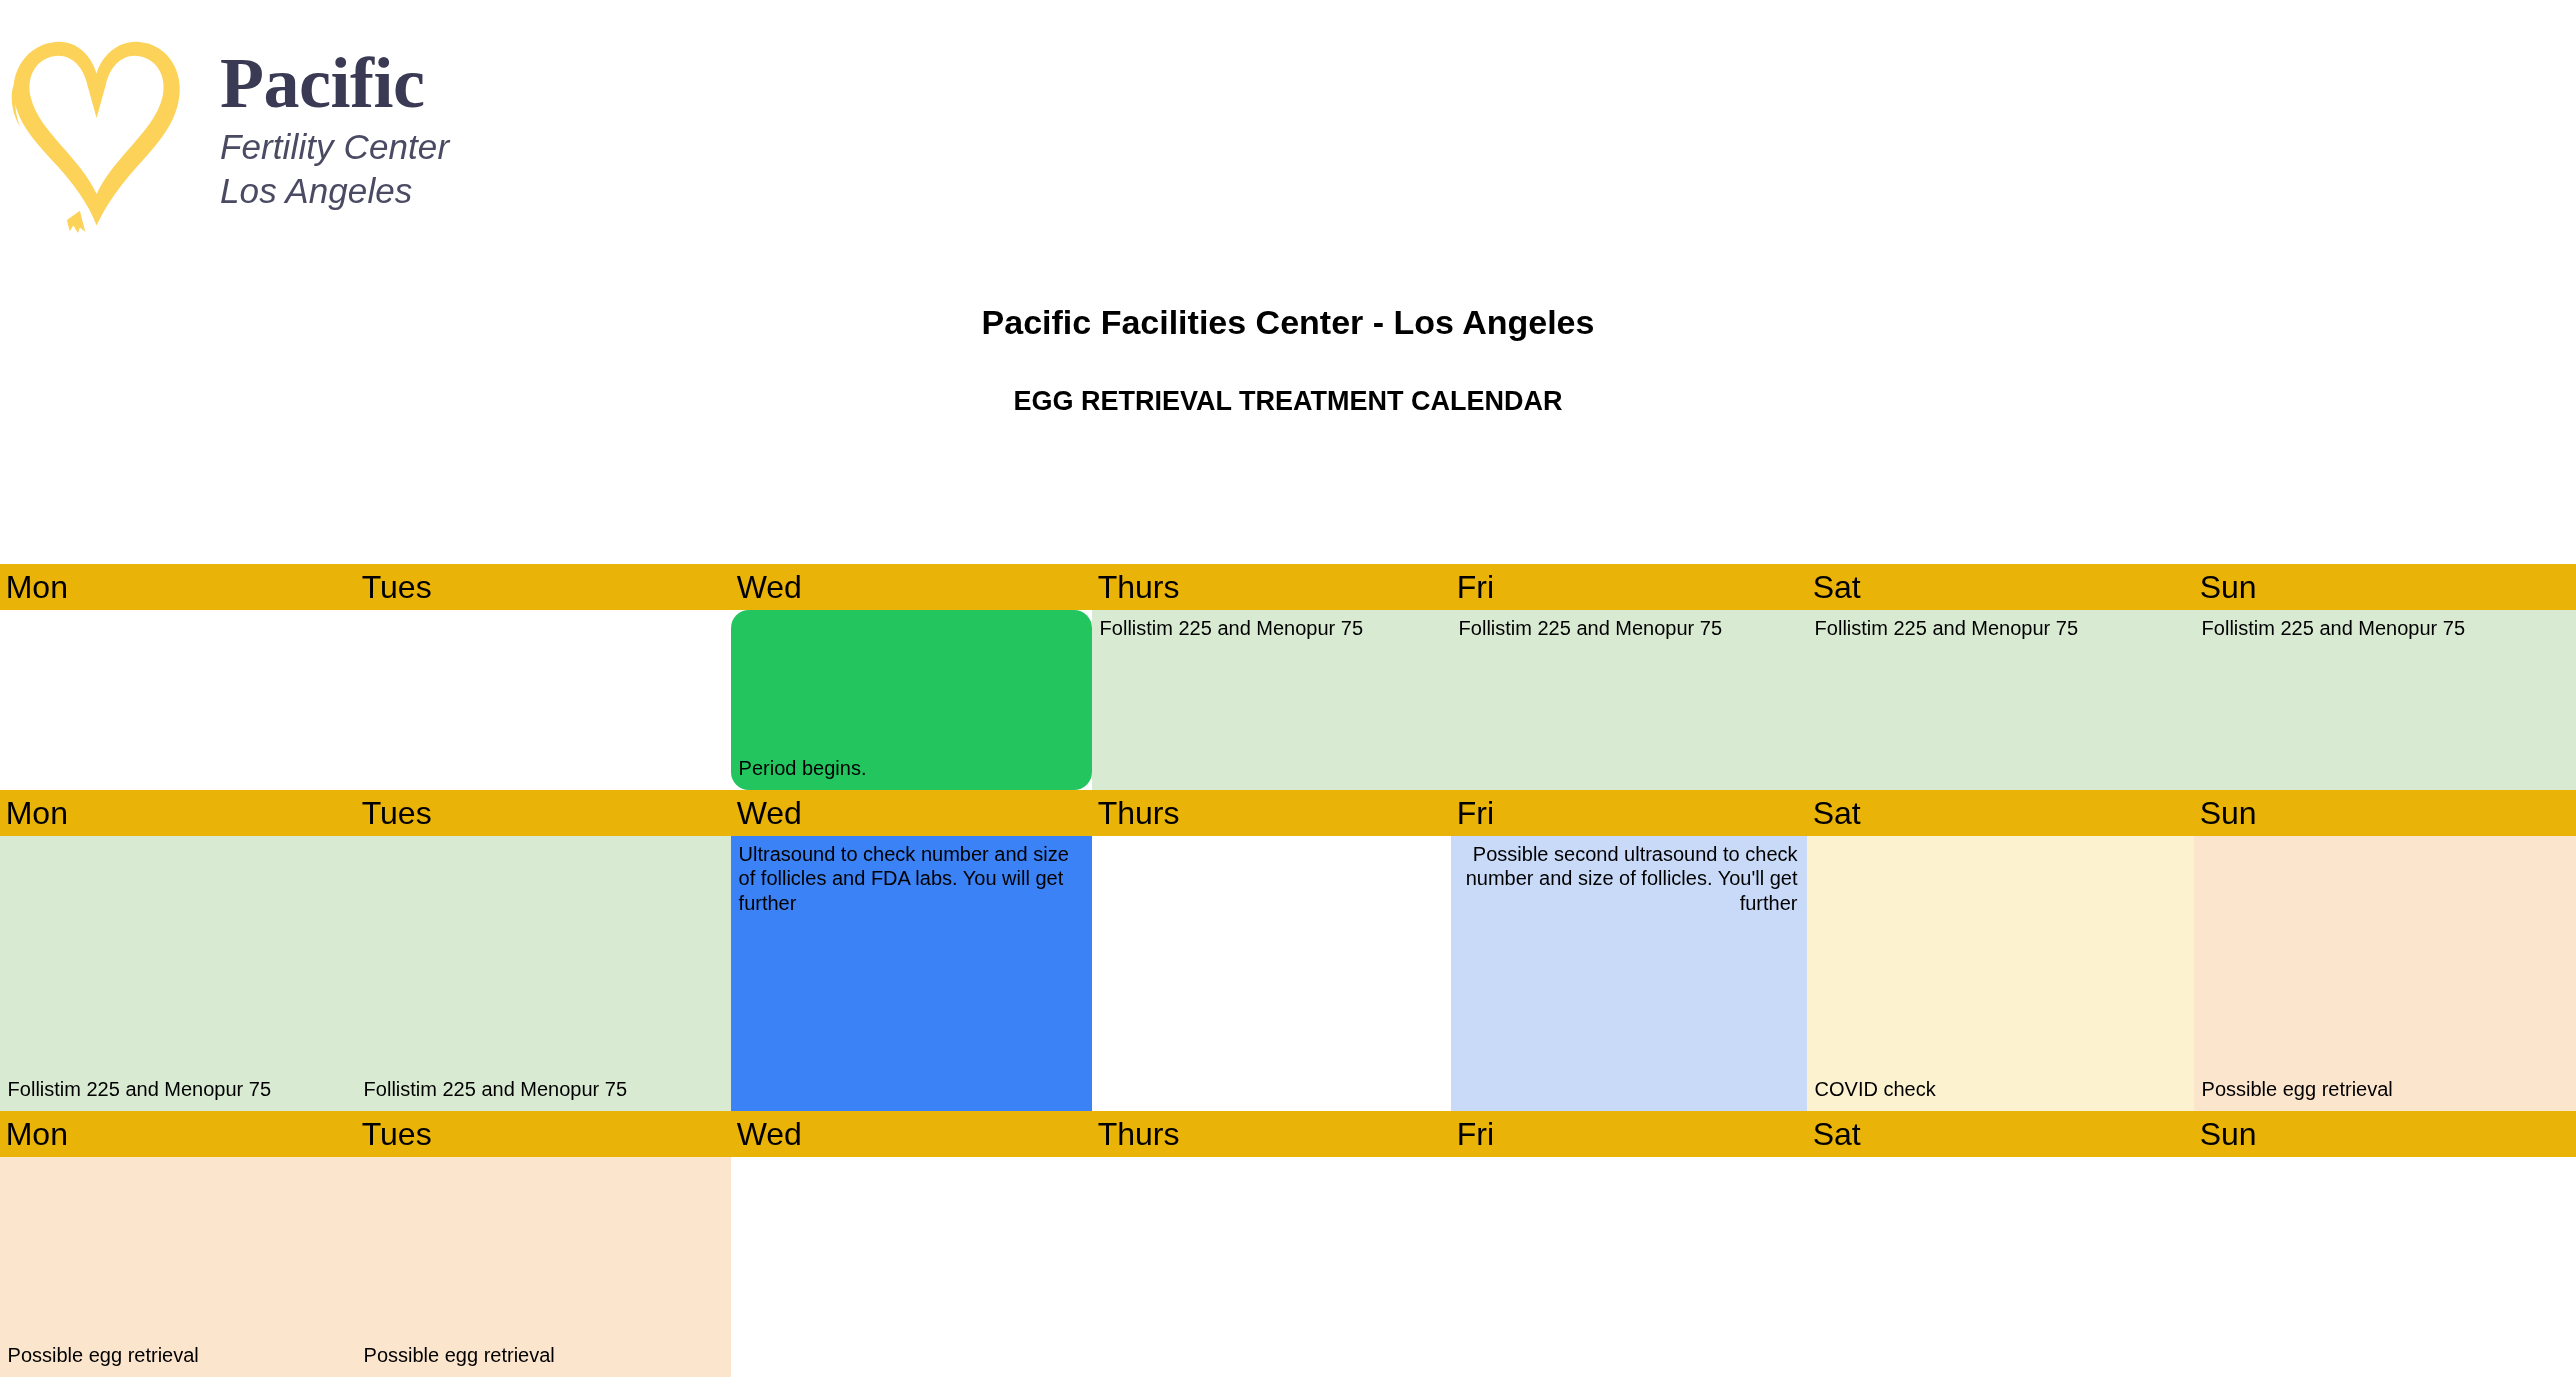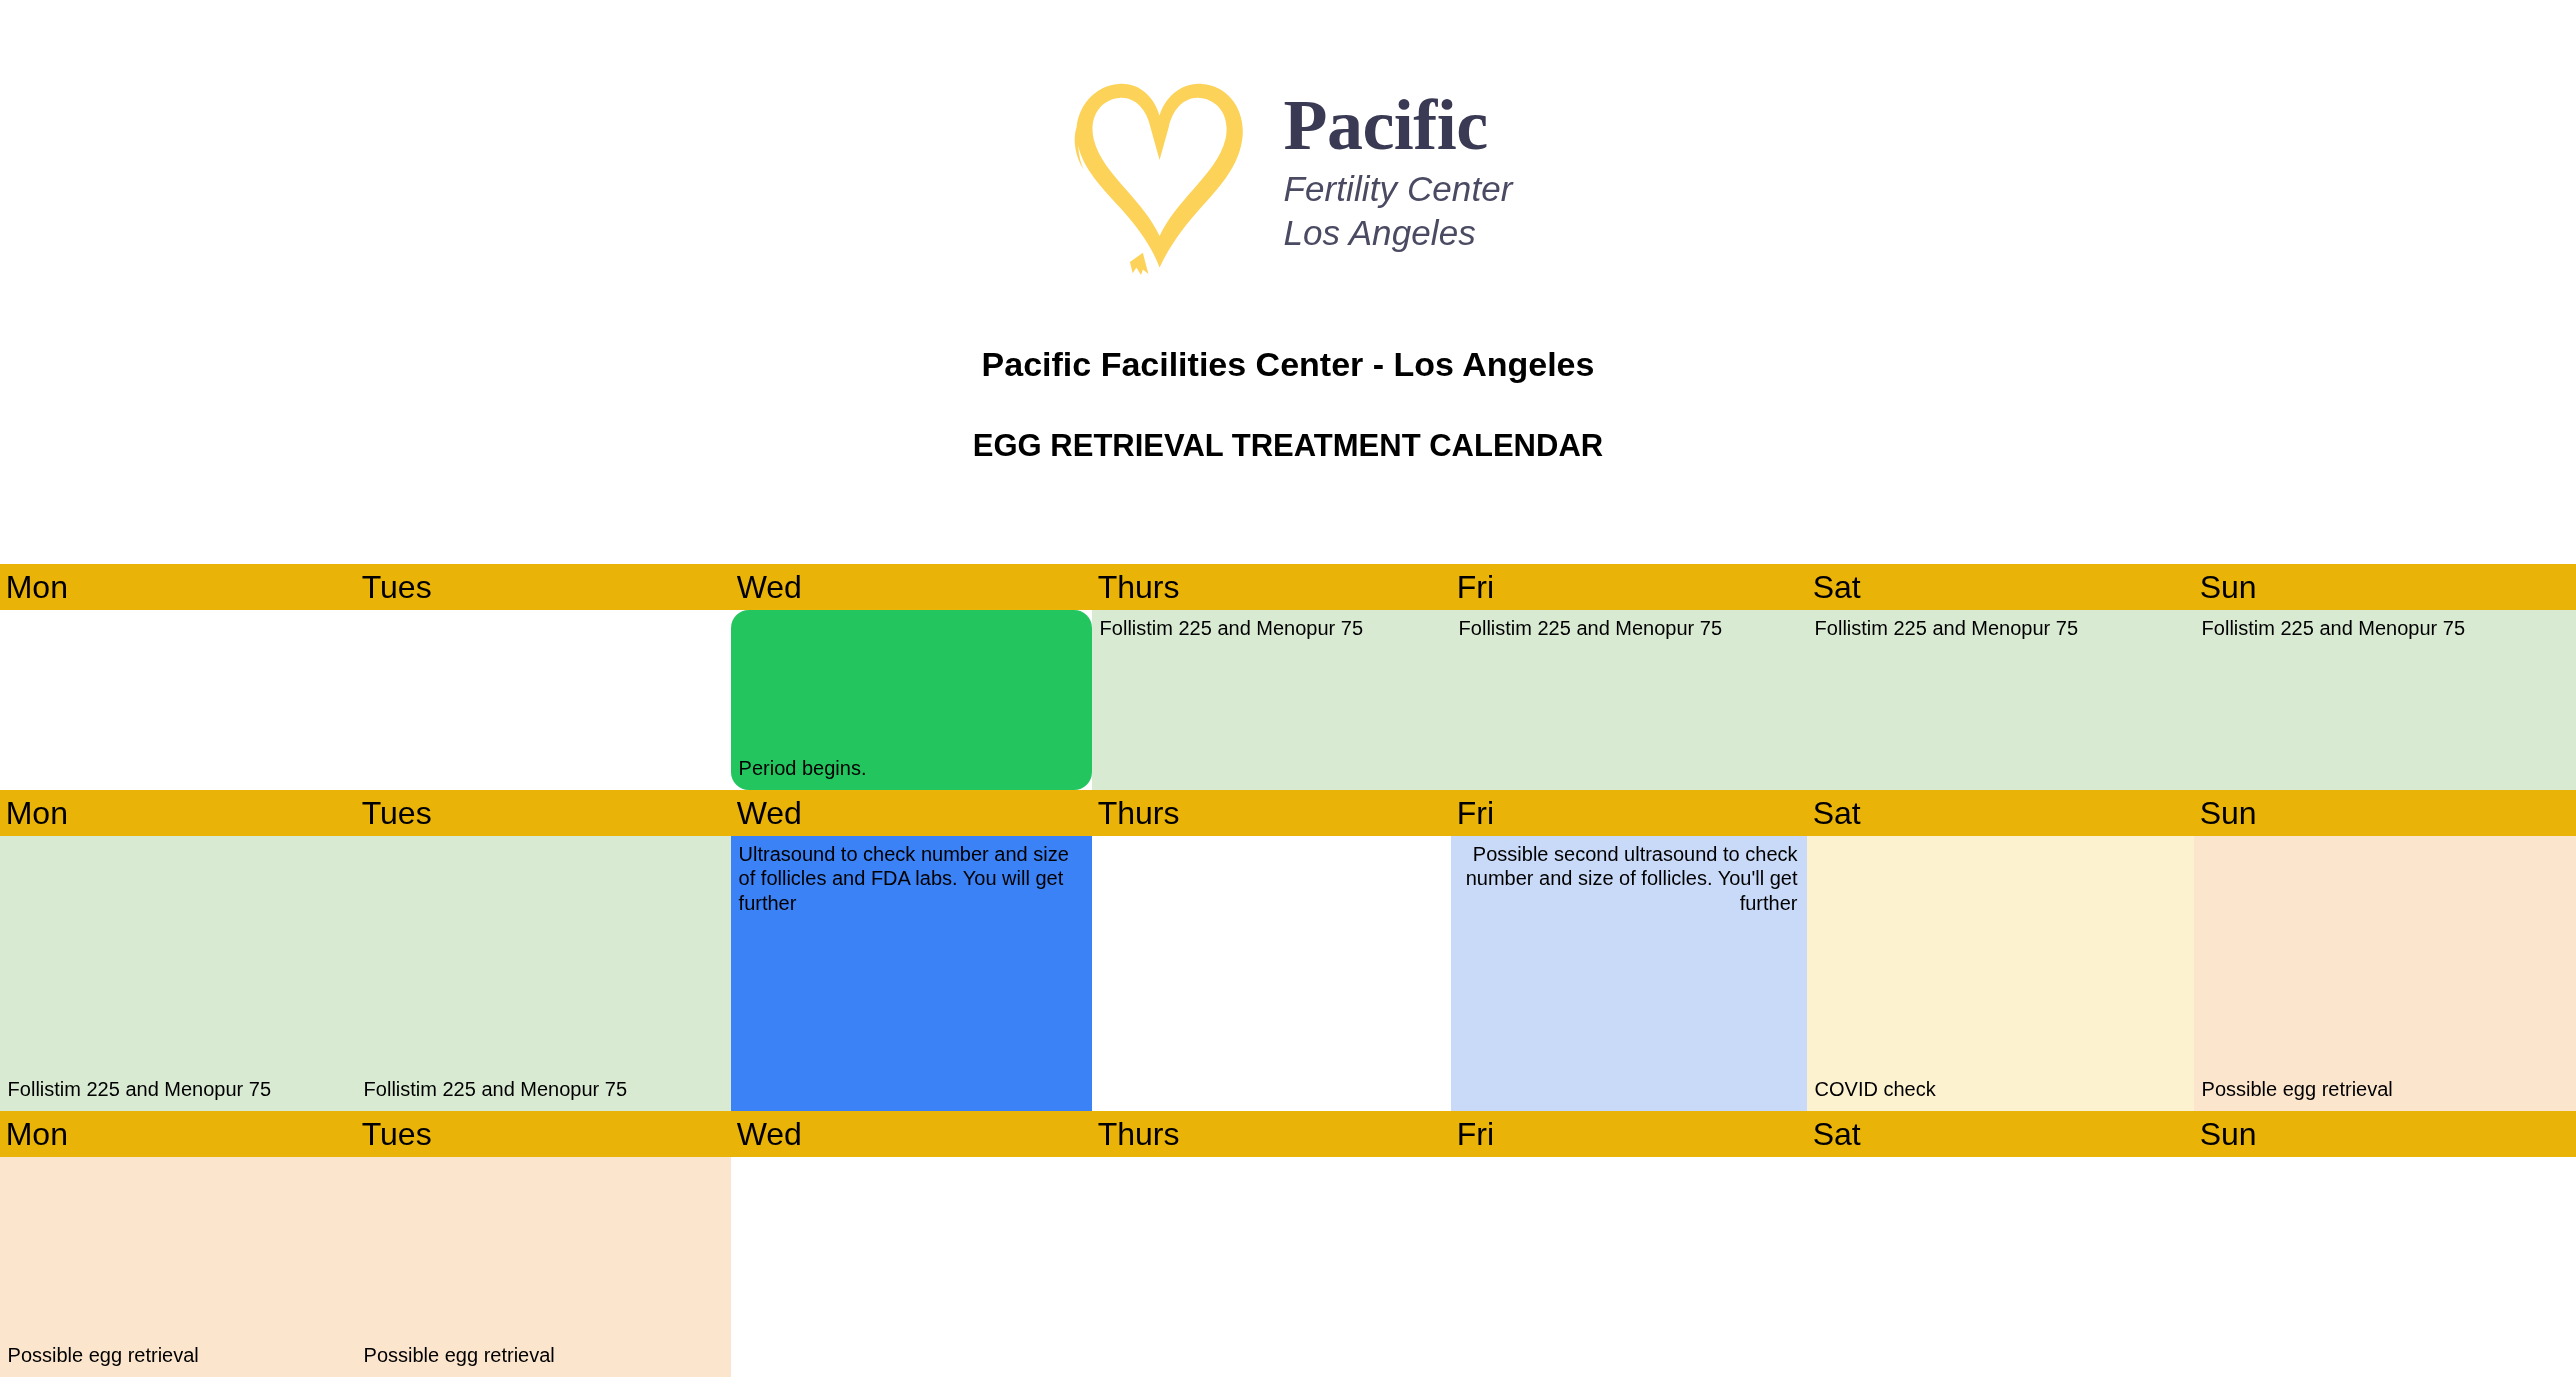--- a/index.html
+++ b/index.html
@@ -15,24 +15,22 @@
     overflow: hidden;
     position: relative;
   }
 
   
   .logo-block {
     width: 100%;
     height: 237px;
     display: flex;
     align-items: center;
-    justify-content: center;
     box-sizing: border-box;
     padding-top: 24px;
-    margin-top: 42px;
   }
   .logo-inner {
     display: flex;
     align-items: center;
     gap: 25px;
   }
   .logo-heart {
     width: 195px;
     height: 204px;
     flex: none;
@@ -66,21 +64,21 @@
     text-align: center;
   }
   .title-line1 {
     font-size: 34px;
     font-weight: bold;
     color: #000;
     line-height: 1;
     padding-top: 68px;
   }
   .title-line2 {
-    font-size: 31px;
+    font-size: 27px;
     font-weight: bold;
     color: #000;
     line-height: 1;
     padding-top: 49px;
   }
   .disclaimer {
     font-size: 34px;
     font-weight: bold;
     font-style: italic;
     color: #990000;

